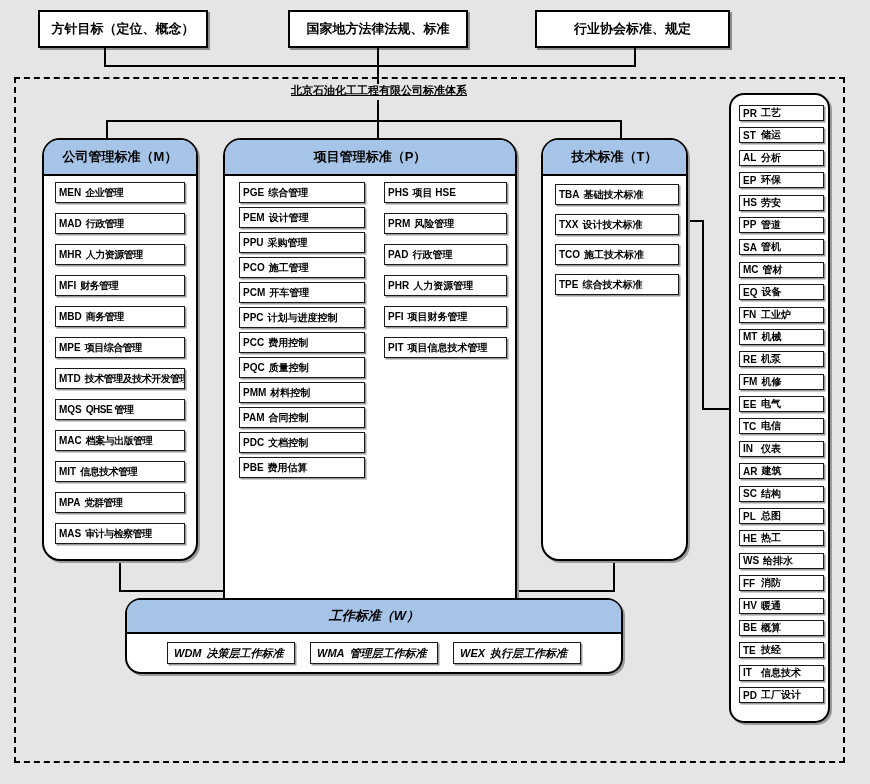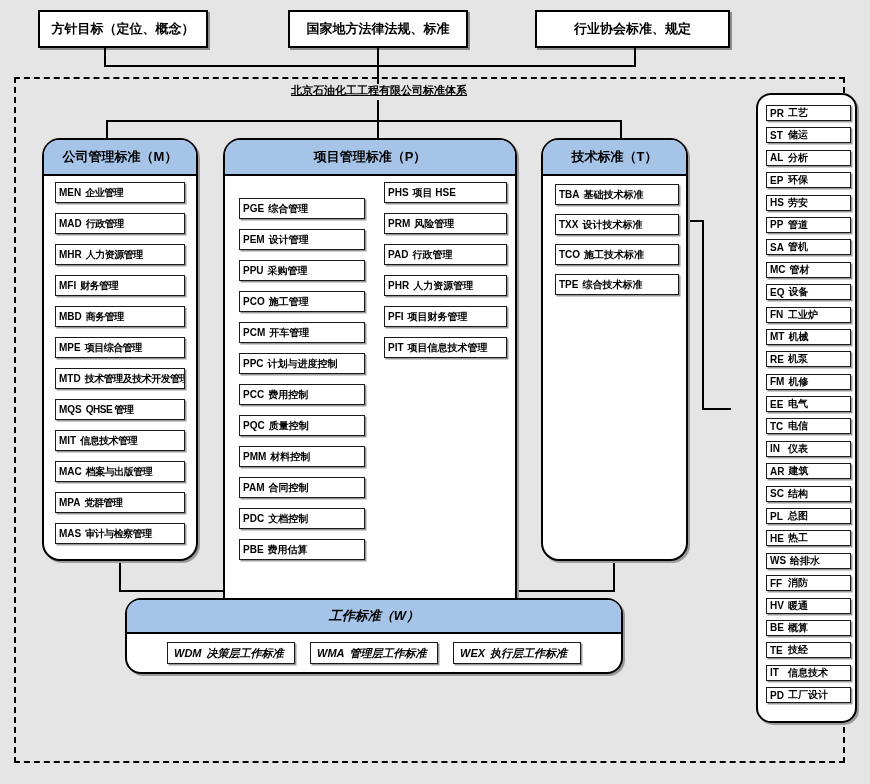--- a/index.html
+++ b/index.html
@@ -95,41 +95,41 @@
         </div>
         <div class="item">
           <span class="code">MTD</span>
           <span class="lbl">技术管理及技术开发管理</span>
         </div>
         <div class="item">
           <span class="code">MQS</span>
           <span class="lbl">QHSE 管理</span>
         </div>
         <div class="item">
+          <span class="code">MAC</span>
+          <span class="lbl">档案与出版管理</span>
+        </div>
+        <div class="item">
           <span class="code">MIT</span>
           <span class="lbl">信息技术管理</span>
         </div>
         <div class="item">
-          <span class="code">MAC</span>
-          <span class="lbl">档案与出版管理</span>
-        </div>
-        <div class="item">
           <span class="code">MPA</span>
           <span class="lbl">党群管理</span>
         </div>
         <div class="item">
           <span class="code">MAS</span>
           <span class="lbl">审计与检察管理</span>
         </div>
       </div>
   </div>
 
   <div class="colbox cols" style="left:223px;top:138px;width:294px;height:494px;">
     <div class="colhead">项目管理标准（P）</div>
-    <div class="items" id="p-items-left" style="left:14px;width:126px;top:42px;gap:10px;margin-top:16px;">
+    <div class="items" id="p-items-left" style="left:14px;width:126px;top:42px;gap:4px;">
         <div class="item">
           <span class="code">PGE</span>
           <span class="lbl">综合管理</span>
         </div>
         <div class="item">
           <span class="code">PEM</span>
           <span class="lbl">设计管理</span>
         </div>
         <div class="item">
           <span class="code">PPU</span>
@@ -215,21 +215,21 @@
           <span class="code">TCO</span>
           <span class="lbl">施工技术标准</span>
         </div>
         <div class="item">
           <span class="code">TPE</span>
           <span class="lbl">综合技术标准</span>
         </div>
       </div>
   </div>
 
-  <div class="colbox disc" style="left:729px;top:93px;width:101px;height:630px;border-radius:15px;margin-left:27px;">
+  <div class="colbox disc" style="left:729px;top:93px;width:101px;height:630px;border-radius:15px;">
     <div class="items" id="d-items" style="left:8px;width:85px;top:10px;gap:6.4px;">
         <div class="item">
           <span class="code">PR</span>
           <span class="lbl">工艺</span>
         </div>
         <div class="item">
           <span class="code">ST</span>
           <span class="lbl">储运</span>
         </div>
         <div class="item">

